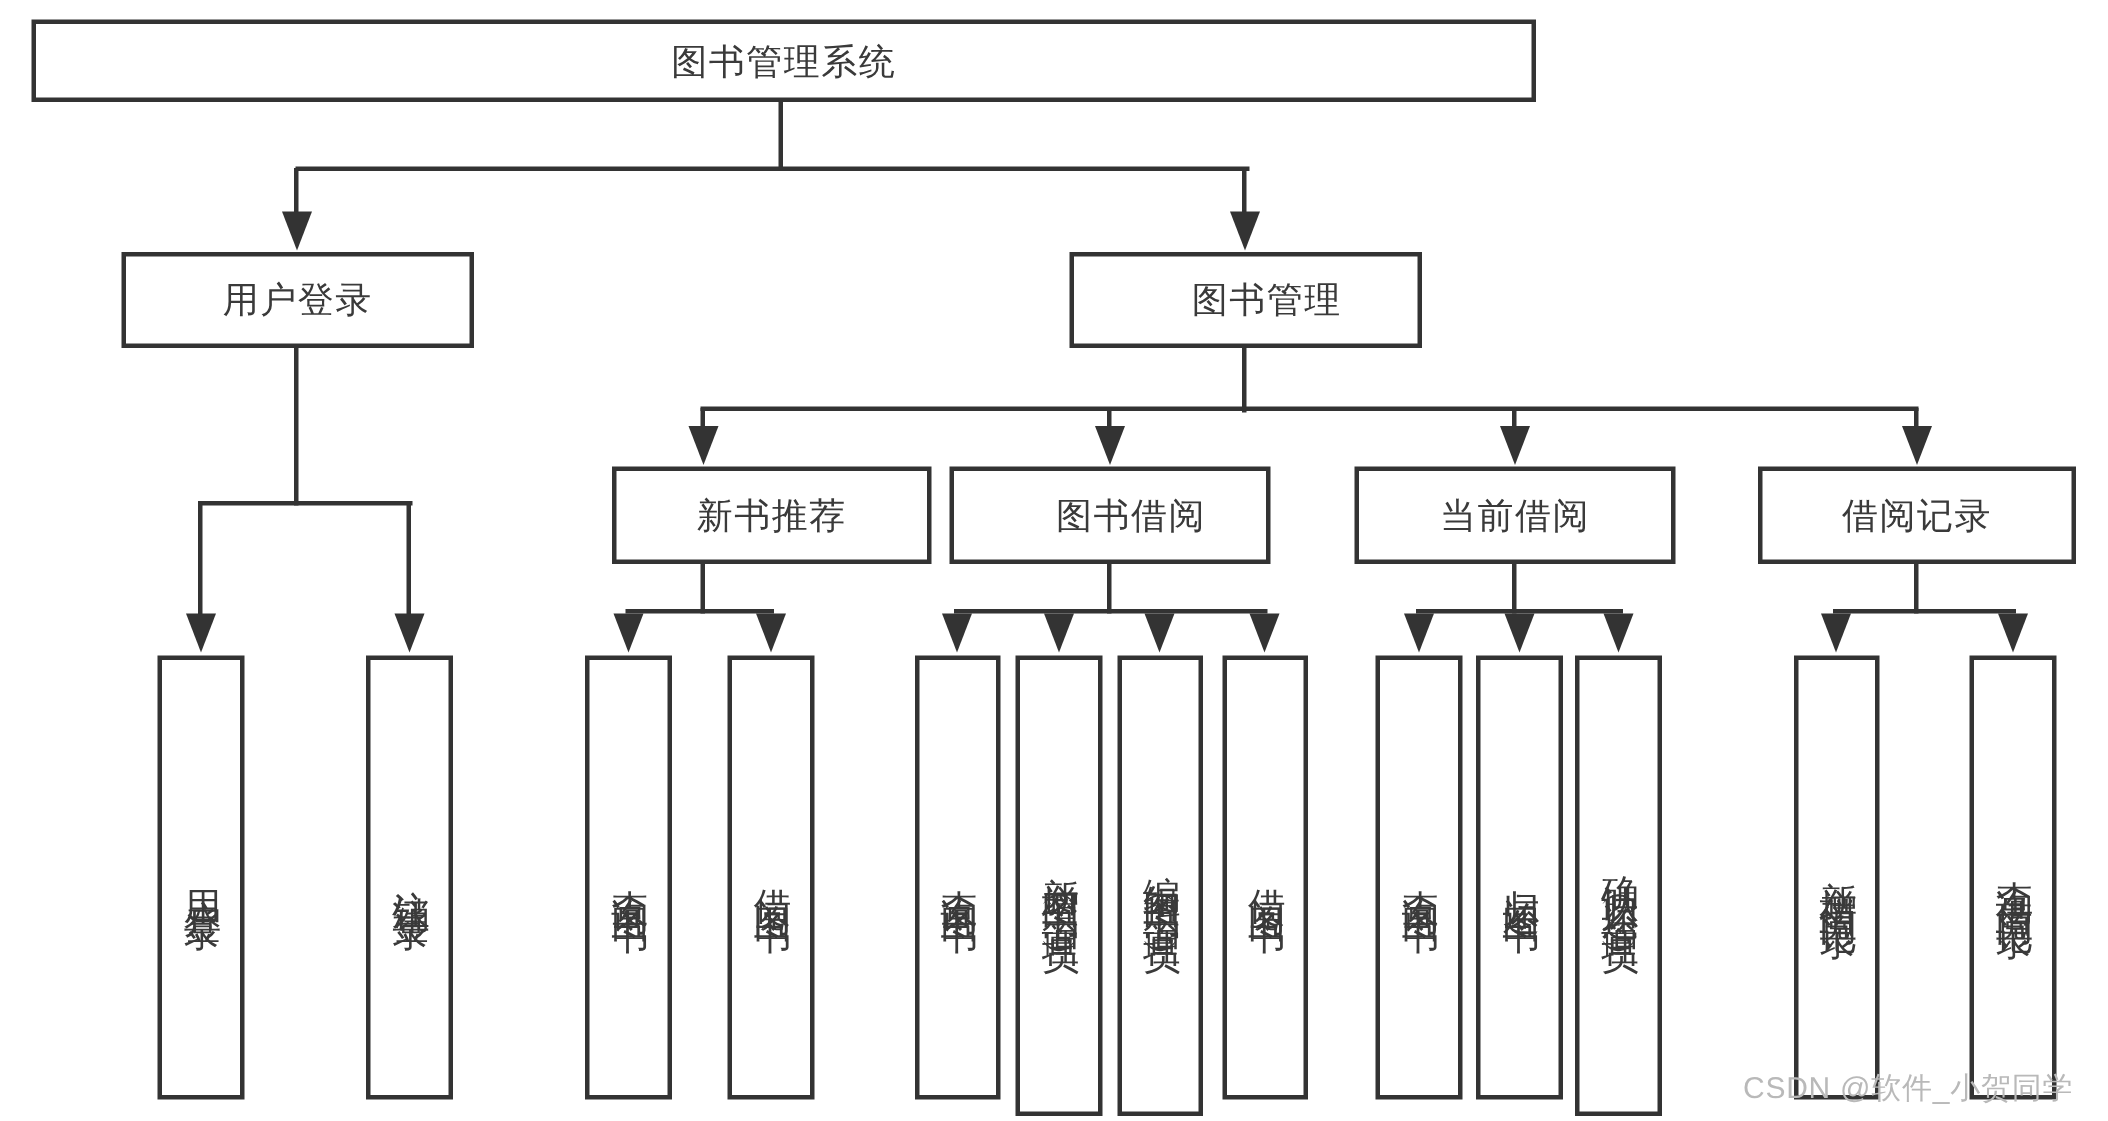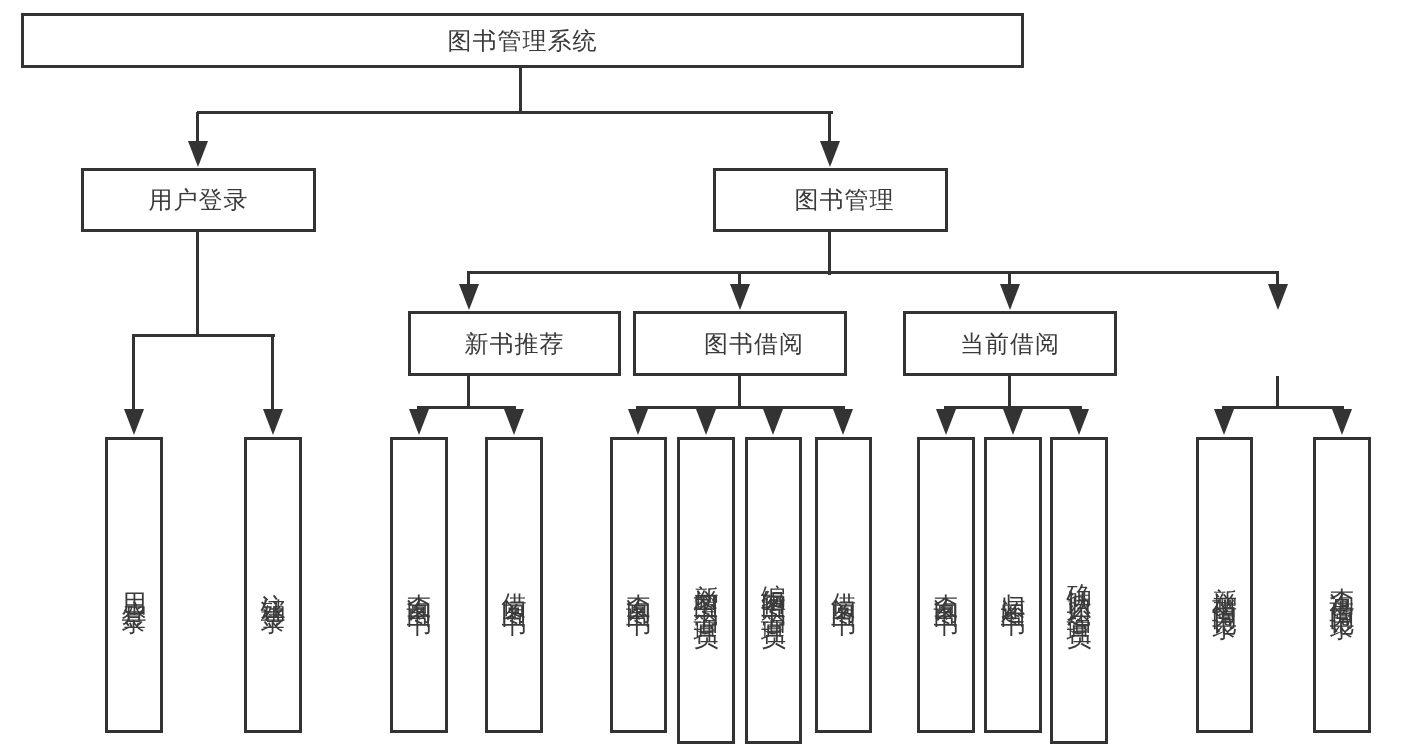--- a/index.html
+++ b/index.html
@@ -95,20 +95,23 @@
 
   <div class="box hbox" style="left:363px;top:311px;width:213px;height:65px;margin-left:45px;">
     <span>新书推荐</span>
   </div>
   <div class="box hbox" style="left:633px;top:311px;width:214px;height:65px;padding-left:28px;">
     <span>图书借阅</span>
   </div>
   <div class="box hbox" style="left:903px;top:311px;width:214px;height:65px;">
     <span>当前借阅</span>
   </div>
+  <div class="box hbox" style="left:1172px;top:311px;width:212px;height:65px;">
+    <span>借阅记录</span>
+  </div>
 
   <div class="vline" style="left:467px;top:376px;height:33px;"></div>
   <div class="hline" style="left:417px;top:406px;width:99px;"></div>
   <div class="arrowhead" style="left:409px;top:409px;"></div>
   <div class="arrowhead" style="left:504px;top:409px;"></div>
 
   <div class="vline" style="left:738px;top:376px;height:33px;"></div>
   <div class="hline" style="left:636px;top:406px;width:209px;"></div>
   <div class="arrowhead" style="left:628px;top:409px;"></div>
   <div class="arrowhead" style="left:696px;top:409px;"></div>
@@ -163,14 +166,15 @@
     <span>确认归还（管理员）</span>
   </div>
 
   <div class="box leaf" style="left:1196px;top:437px;width:57px;height:296px;">
     <span>新增借阅记录</span>
   </div>
   <div class="box leaf" style="left:1313px;top:437px;width:58px;height:296px;">
     <span>查询借阅记录</span>
   </div>
 
+  <div id="watermark">CSDN @软件_小贺同学</div>
 
 </div>
 
 </body></html>

